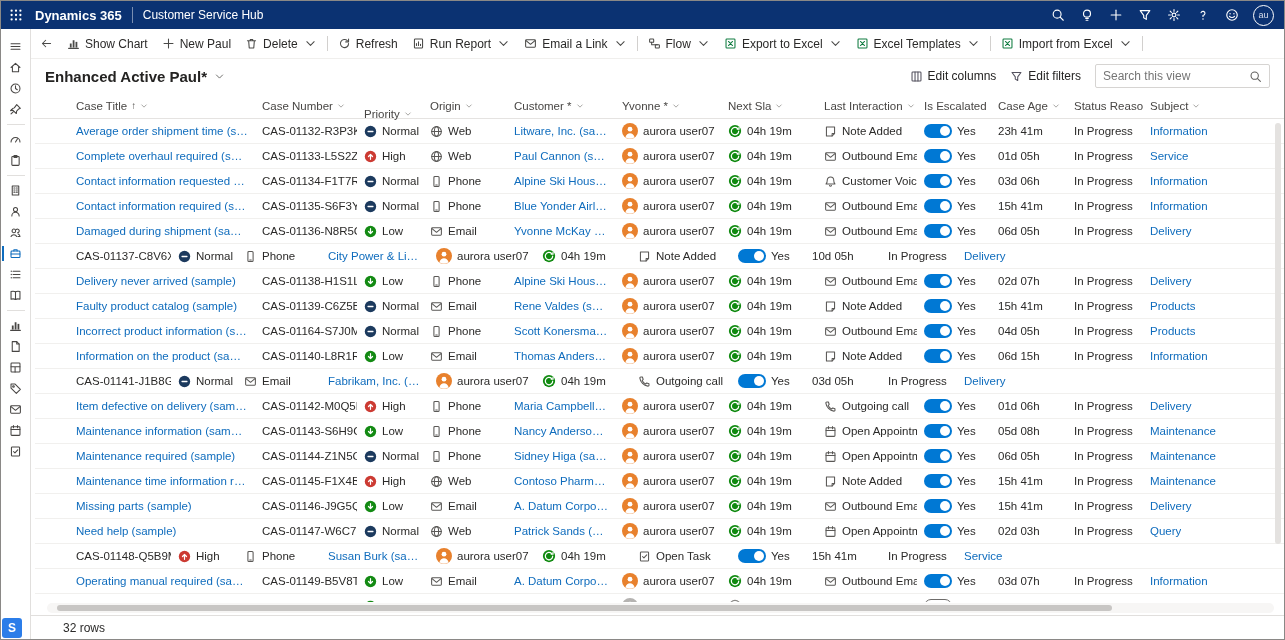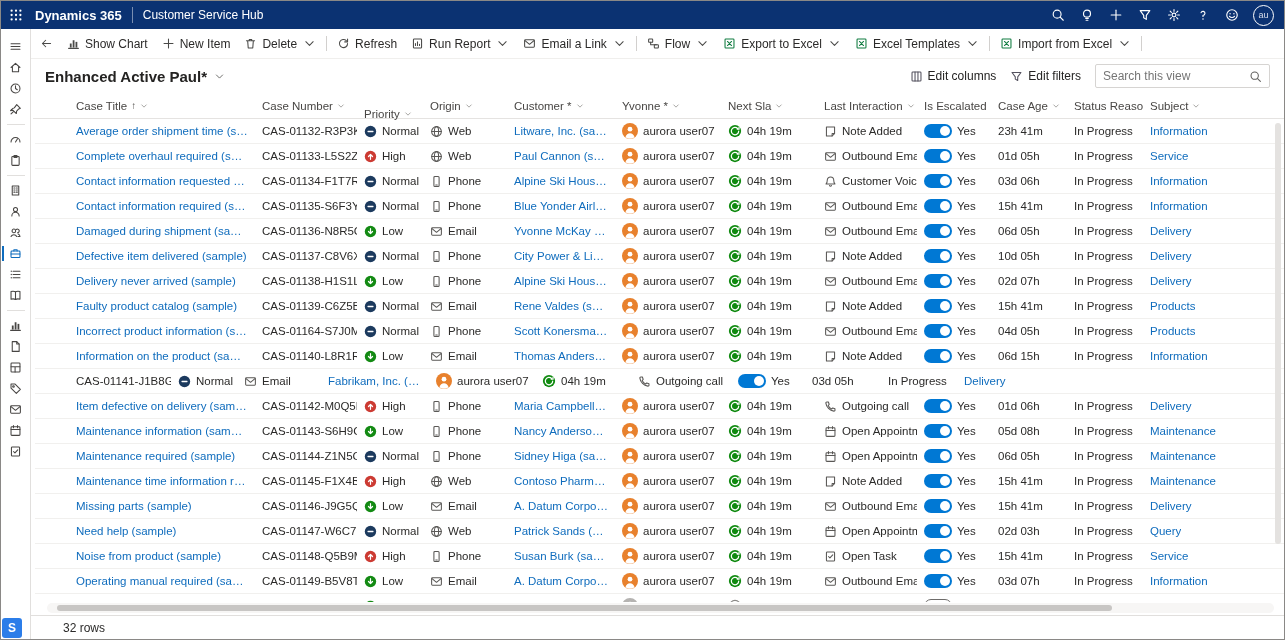--- a/index.html
+++ b/index.html
@@ -357,21 +357,21 @@
               </span>
               <span class="cmd-label">Show Chart</span>
             </button>
             <button class="cmd-btn">
               <span class="icon">
                 <svg viewBox="0 0 16 16" aria-hidden="true">
                   <line x1="8" y1="2.5" x2="8" y2="13.5" fill="none" stroke="currentColor" stroke-width="1.3" stroke-linecap="round" stroke-linejoin="round"></line>
                   <line x1="2.5" y1="8" x2="13.5" y2="8" fill="none" stroke="currentColor" stroke-width="1.3" stroke-linecap="round" stroke-linejoin="round"></line>
                 </svg>
               </span>
-              <span class="cmd-label">New Item</span>
+              <span class="cmd-label">New Paul</span>
             </button>
             <button class="cmd-btn">
               <span class="icon">
                 <svg viewBox="0 0 16 16" aria-hidden="true">
                   <path d="M3 4.5h10M6.5 4.5V3h3v1.5M4.5 4.5l.7 9h5.6l.7-9" fill="none" stroke="currentColor" stroke-width="1.3" stroke-linecap="round" stroke-linejoin="round"></path>
                 </svg>
               </span>
               <span class="cmd-label">Delete</span>
               <span class="icon cmd-chev">
                 <svg viewBox="0 0 16 16" aria-hidden="true">
@@ -944,23 +944,20 @@
                 <span>Yes</span>
               </div>
               <div class="cell" style="width: 76px;">06d 05h</div>
               <div class="cell" style="width: 76px;">In Progress</div>
               <div class="cell" style="width: 90px; flex: 1 1 0%;">
                 <a class="cell-link" href="#">Delivery</a>
               </div>
             </div>
             <div class="grid-row">
               <div class="cell cb-cell" style="width: 34px;"></div>
-              <div class="cell" style="width: 186px;">
-                <a class="cell-link" href="#">Defective item delivered (sample)</a>
-              </div>
               <div class="cell" style="width: 102px;">CAS-01137-C8V6X0</div>
               <div class="cell" style="width: 66px;">
                 <span class="icon prio-icon">
                   <svg viewBox="0 0 16 16" aria-hidden="true">
                     <circle cx="8" cy="8" r="7" fill="var(--priority-normal,#1c3a5e)"></circle>
                     <path d="M5 8h6" stroke="#fff" stroke-width="1.6" stroke-linecap="round"></path>
                   </svg>
                 </span>
                 <span>Normal</span>
               </div>
@@ -1733,23 +1730,20 @@
                 <span>Yes</span>
               </div>
               <div class="cell" style="width: 76px;">02d 03h</div>
               <div class="cell" style="width: 76px;">In Progress</div>
               <div class="cell" style="width: 90px; flex: 1 1 0%;">
                 <a class="cell-link" href="#">Query</a>
               </div>
             </div>
             <div class="grid-row">
               <div class="cell cb-cell" style="width: 34px;"></div>
-              <div class="cell" style="width: 186px;">
-                <a class="cell-link" href="#">Noise from product (sample)</a>
-              </div>
               <div class="cell" style="width: 102px;">CAS-01148-Q5B9M3</div>
               <div class="cell" style="width: 66px;">
                 <span class="icon prio-icon">
                   <svg viewBox="0 0 16 16" aria-hidden="true">
                     <circle cx="8" cy="8" r="7" fill="var(--priority-high,#cc3b33)"></circle>
                     <path d="M8 11.5v-6M5.5 8L8 5.5 10.5 8" fill="none" stroke="#fff" stroke-width="1.5" stroke-linecap="round" stroke-linejoin="round"></path>
                   </svg>
                 </span>
                 <span>High</span>
               </div>

